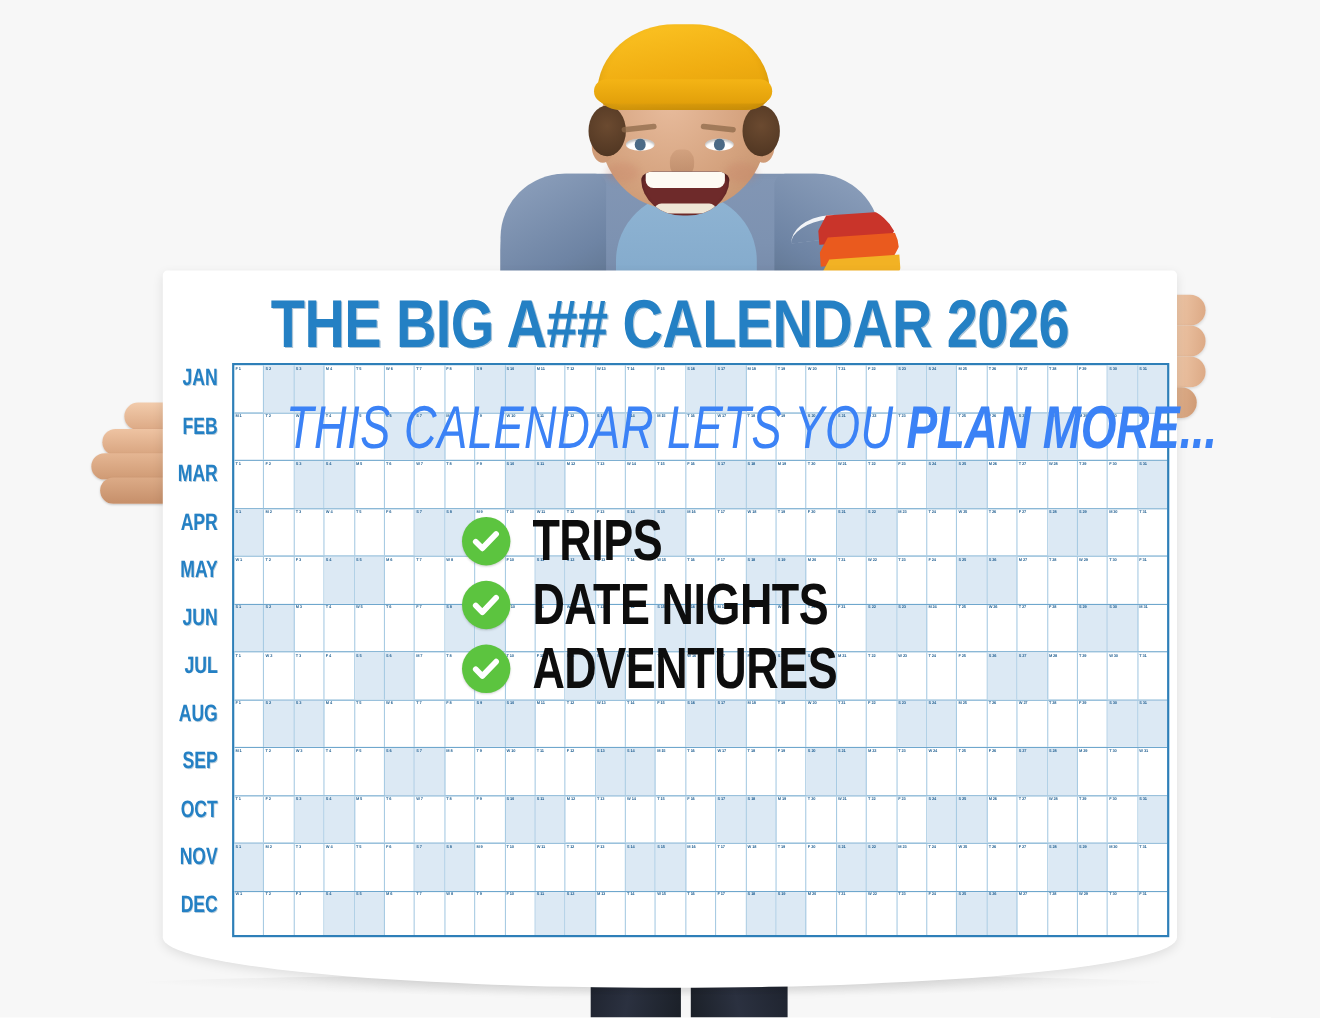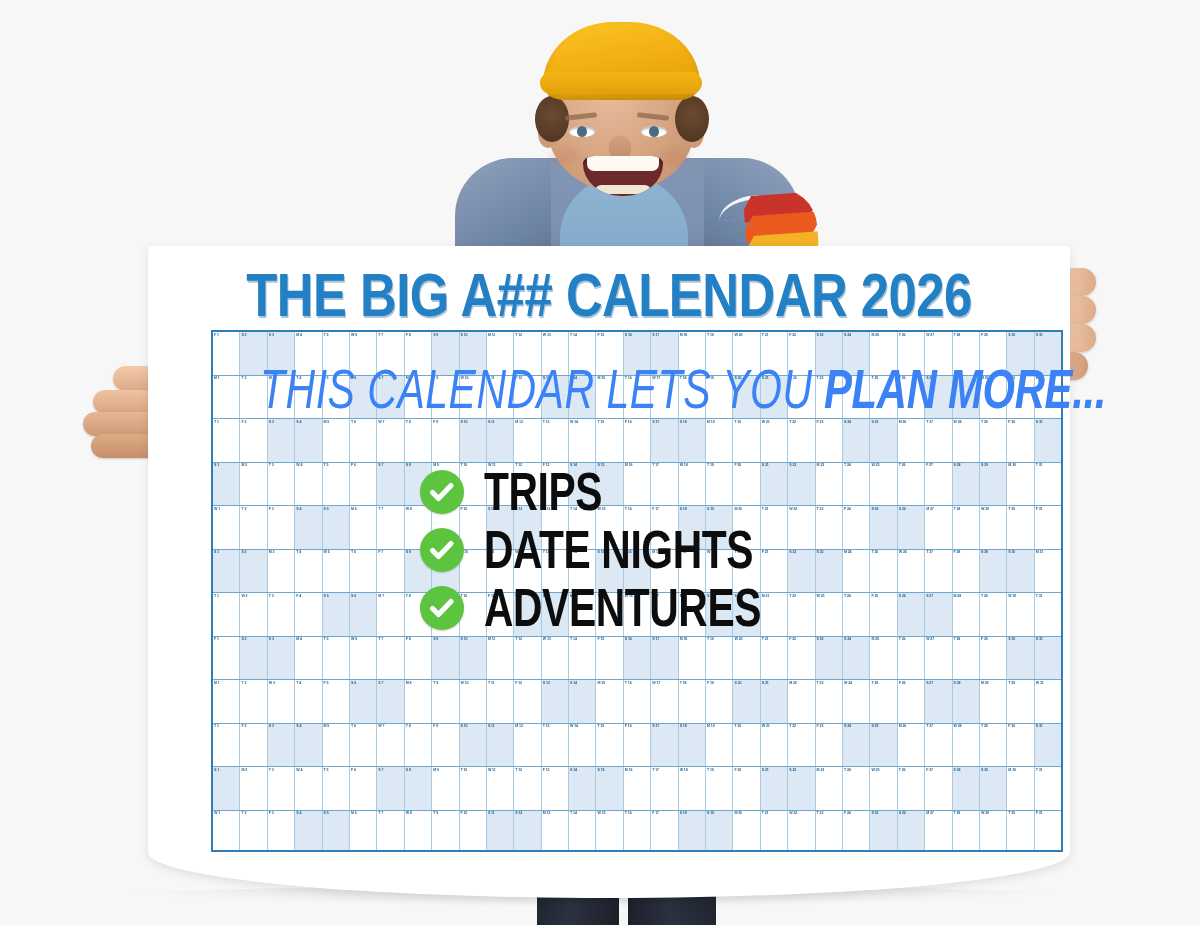--- a/index.html
+++ b/index.html
@@ -353,20 +353,34 @@
     <div class="k k3"></div>
     <div class="k k4"></div>
   </div>
 
   <div class="poster-shadow"></div>
 
   <div class="poster">
 
     <div class="poster-title">THE BIG A## CALENDAR 2026</div>
 
+    <div class="months" id="month-col">
+        <div class="m" style="top: 6px;">JAN</div>
+        <div class="m" style="top: 49.5px;">FEB</div>
+        <div class="m" style="top: 93px;">MAR</div>
+        <div class="m" style="top: 136.5px;">APR</div>
+        <div class="m" style="top: 180px;">MAY</div>
+        <div class="m" style="top: 223.5px;">JUN</div>
+        <div class="m" style="top: 267px;">JUL</div>
+        <div class="m" style="top: 310.5px;">AUG</div>
+        <div class="m" style="top: 354px;">SEP</div>
+        <div class="m" style="top: 397.5px;">OCT</div>
+        <div class="m" style="top: 441px;">NOV</div>
+        <div class="m" style="top: 484.5px;">DEC</div>
+      </div>
 
     <div class="cal" id="cal-grid">
         <div class="cal-row">
           <div class="day">
             <div class="dlabels">
               <span class="dw">F</span>
               <span class="dn">1</span>
             </div>
           </div>
           <div class="day we">

